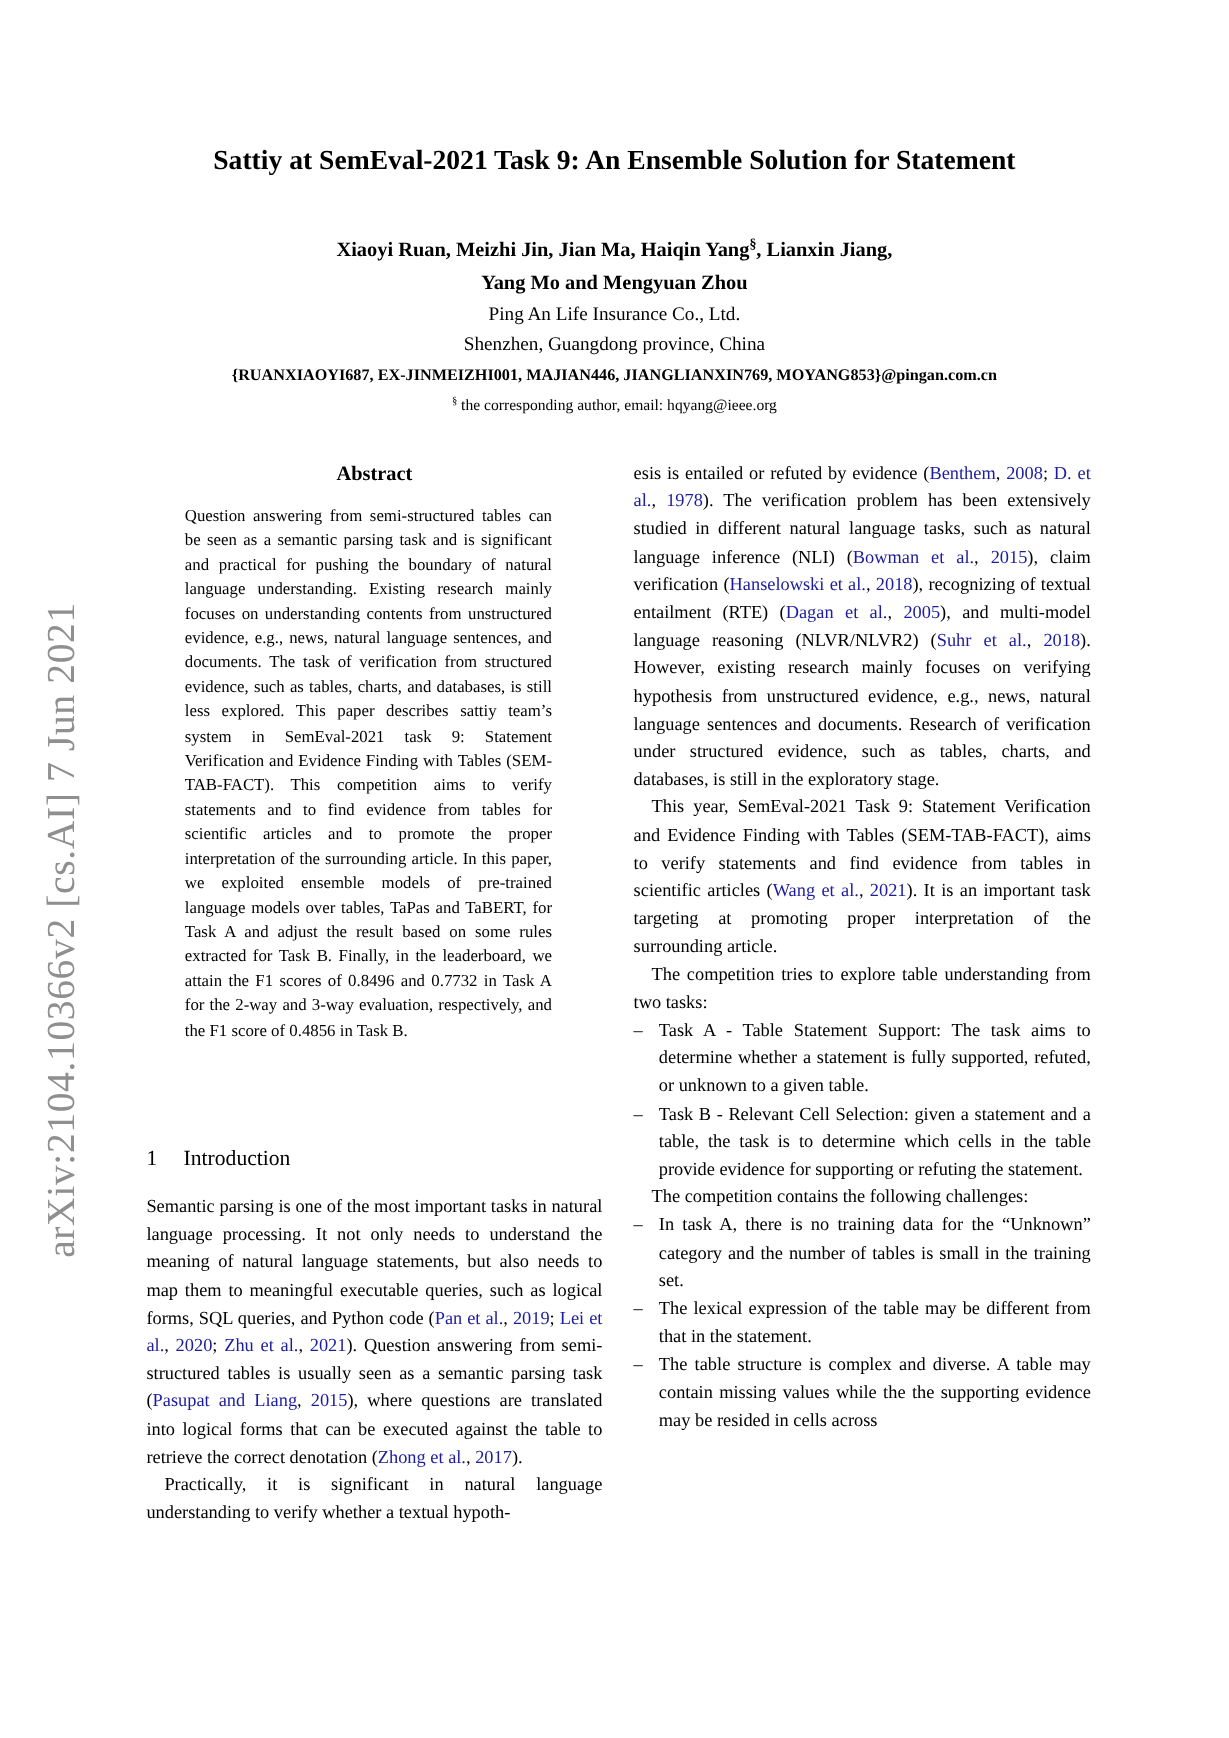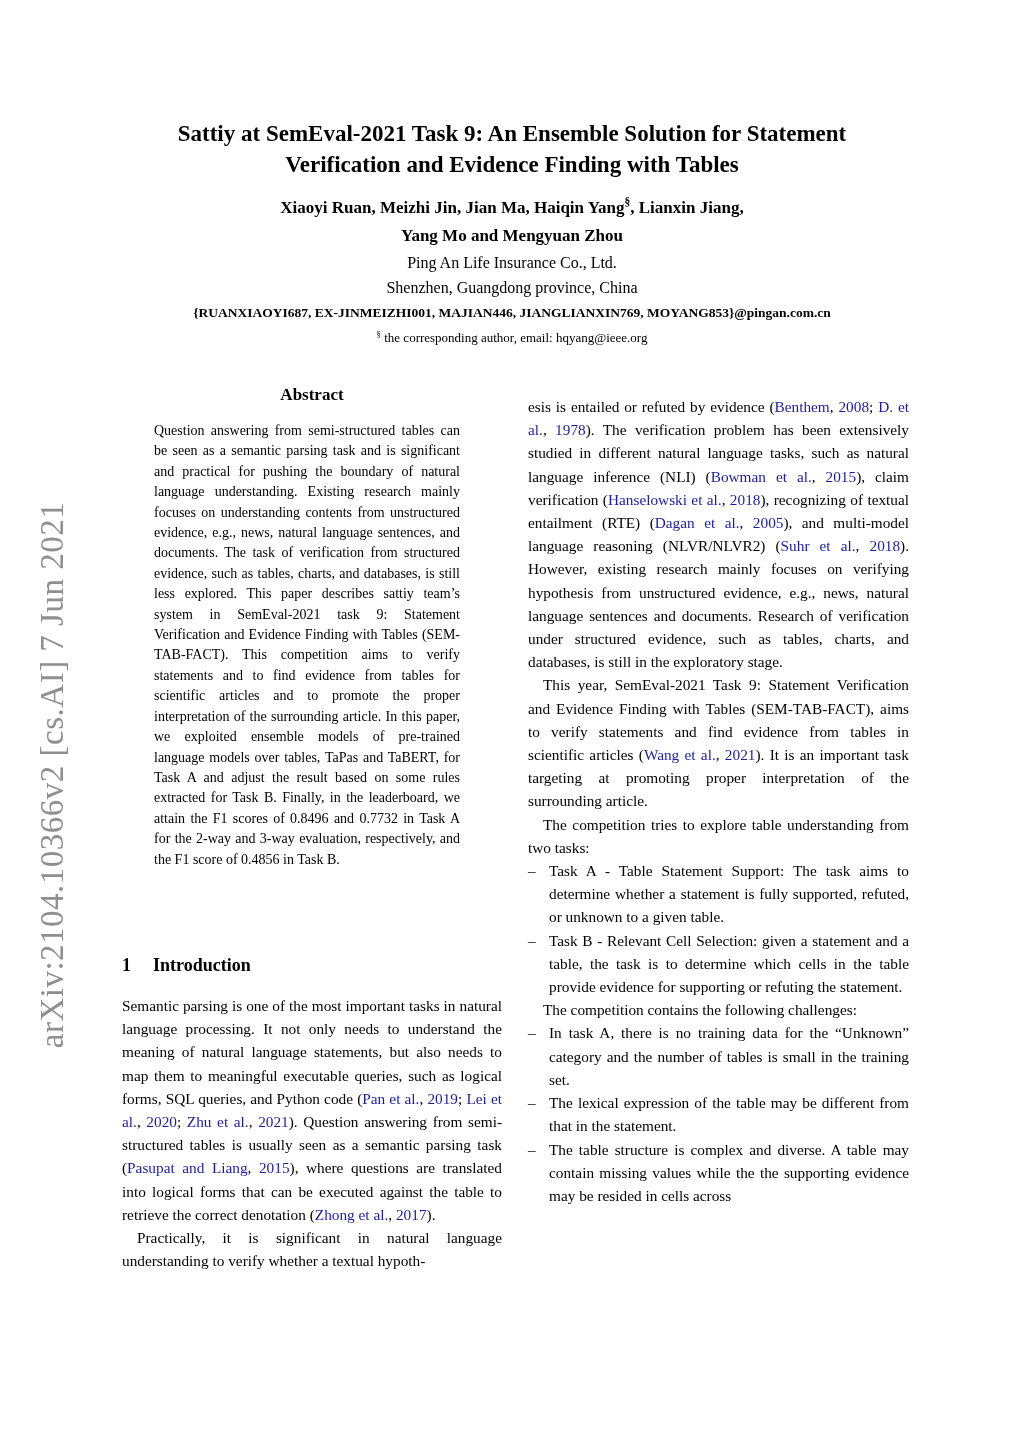--- a/index.html
+++ b/index.html
@@ -33,43 +33,42 @@
     position:absolute; top:385px; left:152px; width:320px;
     text-align:center; font-size:17px; font-weight:bold;
   }
   .abstract-body {
     position:absolute; top:421px; left:154px; width:306px;
     font-size:14px; line-height:20.4px; text-align:justify;
   }
 
   .section-head {
     position:absolute; top:955px; left:122px; width:380px;
-    font-size:18px; font-weight:bold;
+    font-size:18px; font-weight:normal;
   }
   .section-head .sec-num { display:inline-block; margin-right:22px; }
 
   .col { font-size:15.3px; line-height:23.2px; }
   .left-col-body  { position:absolute; top:994px; left:122px; width:380px; }
-  .right-col-body { position:absolute; top:383px; left:528px; width:381px;margin-top:12px; }
+  .right-col-body { position:absolute; top:383px; left:528px; width:381px; }
 
   .para { text-align:justify; }
   .indent { text-indent:15px; }
 
   .hang { display:flex; }
   .hang .marker { flex:0 0 21px; }
   .hang .content { flex:1; text-align:justify;font-family:Liberation Serif, serif; }
 </style>
 </head>
 <body>
 
 <div class="stamp">arXiv:2104.10366v2  [cs.AI]  7 Jun 2021</div>
 
 <div class="title">
   <div>Sattiy at SemEval-2021 Task 9: An Ensemble Solution for Statement</div>
-  <div>Verification and Evidence Finding with Tables</div>
 </div>
 
 <div class="header-block">
   <div class="authors-line"><span>Xiaoyi Ruan, Meizhi Jin, Jian Ma, Haiqin Yang</span><span class="run-sup">§</span><span>, Lianxin Jiang,</span></div>
   <div class="authors-line"><span>Yang Mo</span><span class="run-plain"> and </span><span>Mengyuan Zhou</span></div>
   <div class="affil-line">Ping An Life Insurance Co., Ltd.</div>
   <div class="affil-line">Shenzhen, Guangdong province, China</div>
   <div class="email-line">{RUANXIAOYI687, EX-JINMEIZHI001, MAJIAN446, JIANGLIANXIN769, MOYANG853}@pingan.com.cn</div>
   <div class="footnote-line"><span class="run-sup">§</span><span> the corresponding author, email: hqyang@ieee.org</span></div>
 </div>

